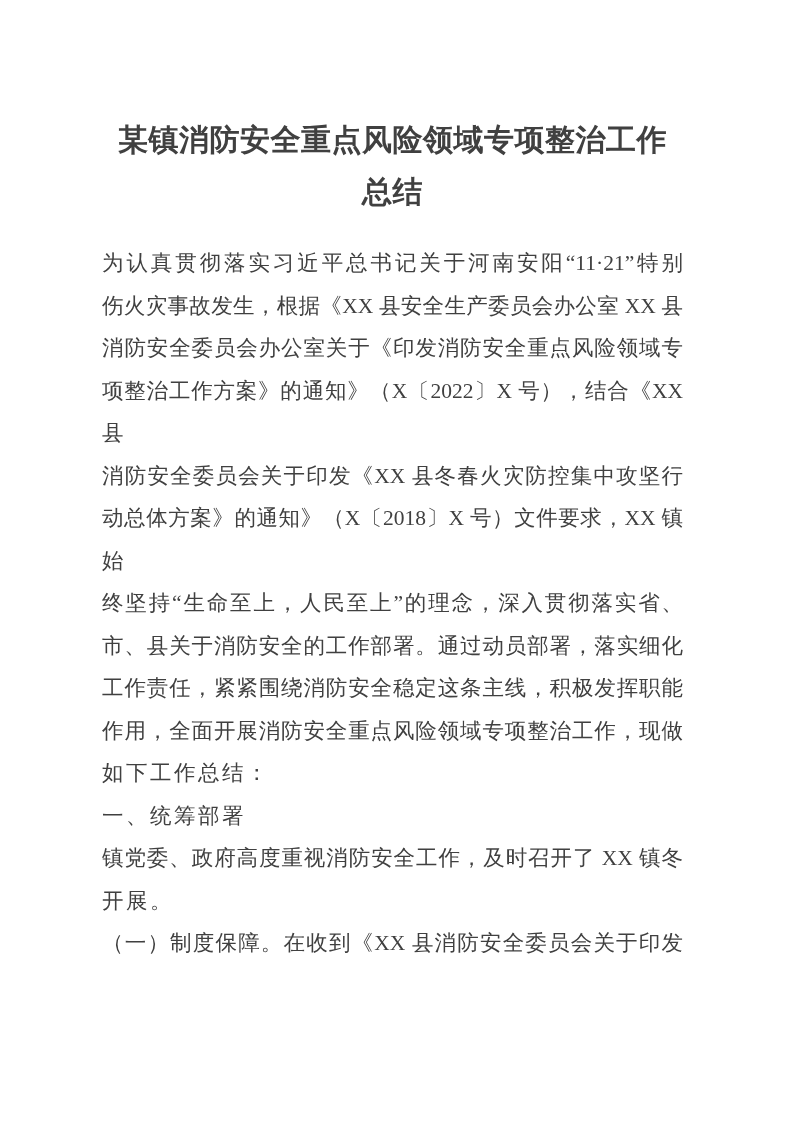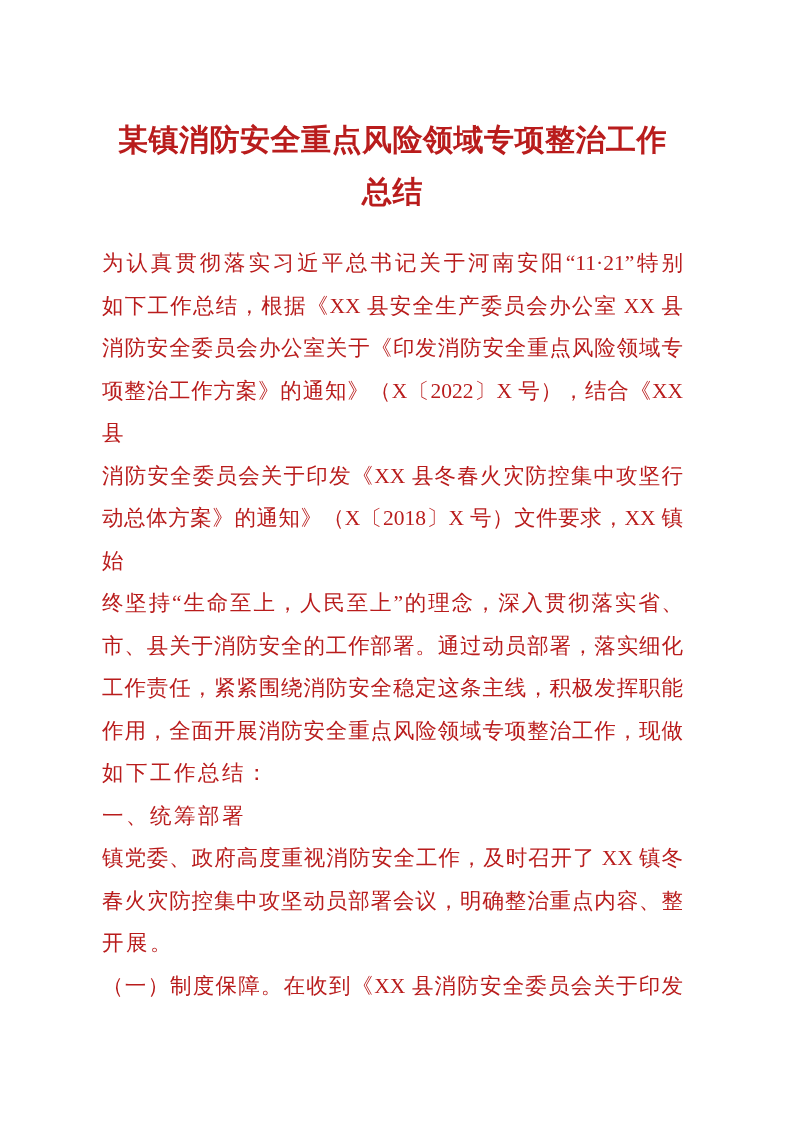--- a/index.html
+++ b/index.html
@@ -9,21 +9,21 @@
   }
   .page {
     position: relative;
     width: 793px;
     height: 1122px;
     background: #ffffff;
     box-sizing: border-box;
     padding: 114px 110px 0 102px;
     overflow: hidden;
     font-family: "Liberation Serif", "DejaVu Serif", serif;
-    color: #b91c1c;
+    color: #404040;
   }
   .doc-title {
     text-align: center;
     font-size: 30px;
     font-weight: bold;
     line-height: 52px;
     letter-spacing: 0.5px;
   }
   .doc-body {
     margin-top: 24px;
@@ -48,29 +48,28 @@
 <body>
 
 <div class="page">
   <div class="doc-title">
     <div class="title-line">某镇消防安全重点风险领域专项整治工作</div>
     <div class="title-line">总结</div>
   </div>
 
   <div class="doc-body">
       <div class="line justify">为认真贯彻落实习近平总书记关于河南安阳“11·21”特别</div>
-      <div class="line justify">如下工作总结，根据《XX 县安全生产委员会办公室 XX 县</div>
+      <div class="line justify">伤火灾事故发生，根据《XX 县安全生产委员会办公室 XX 县</div>
       <div class="line justify">消防安全委员会办公室关于《印发消防安全重点风险领域专</div>
       <div class="line justify">项整治工作方案》的通知》（X〔2022〕X 号），结合《XX 县</div>
       <div class="line justify">消防安全委员会关于印发《XX 县冬春火灾防控集中攻坚行</div>
       <div class="line justify">动总体方案》的通知》（X〔2018〕X 号）文件要求，XX 镇始</div>
       <div class="line justify">终坚持“生命至上，人民至上”的理念，深入贯彻落实省、</div>
       <div class="line justify">市、县关于消防安全的工作部署。通过动员部署，落实细化</div>
       <div class="line justify">工作责任，紧紧围绕消防安全稳定这条主线，积极发挥职能</div>
       <div class="line justify">作用，全面开展消防安全重点风险领域专项整治工作，现做</div>
       <div class="line left">如下工作总结：</div>
       <div class="line left">一、统筹部署</div>
       <div class="line justify">镇党委、政府高度重视消防安全工作，及时召开了 XX 镇冬</div>
-      <div class="line justify">春火灾防控集中攻坚动员部署会议，明确整治重点内容、整</div>
       <div class="line left">开展。</div>
       <div class="line justify">（一）制度保障。在收到《XX 县消防安全委员会关于印发</div>
     </div>
 </div>
 
 </body></html>

